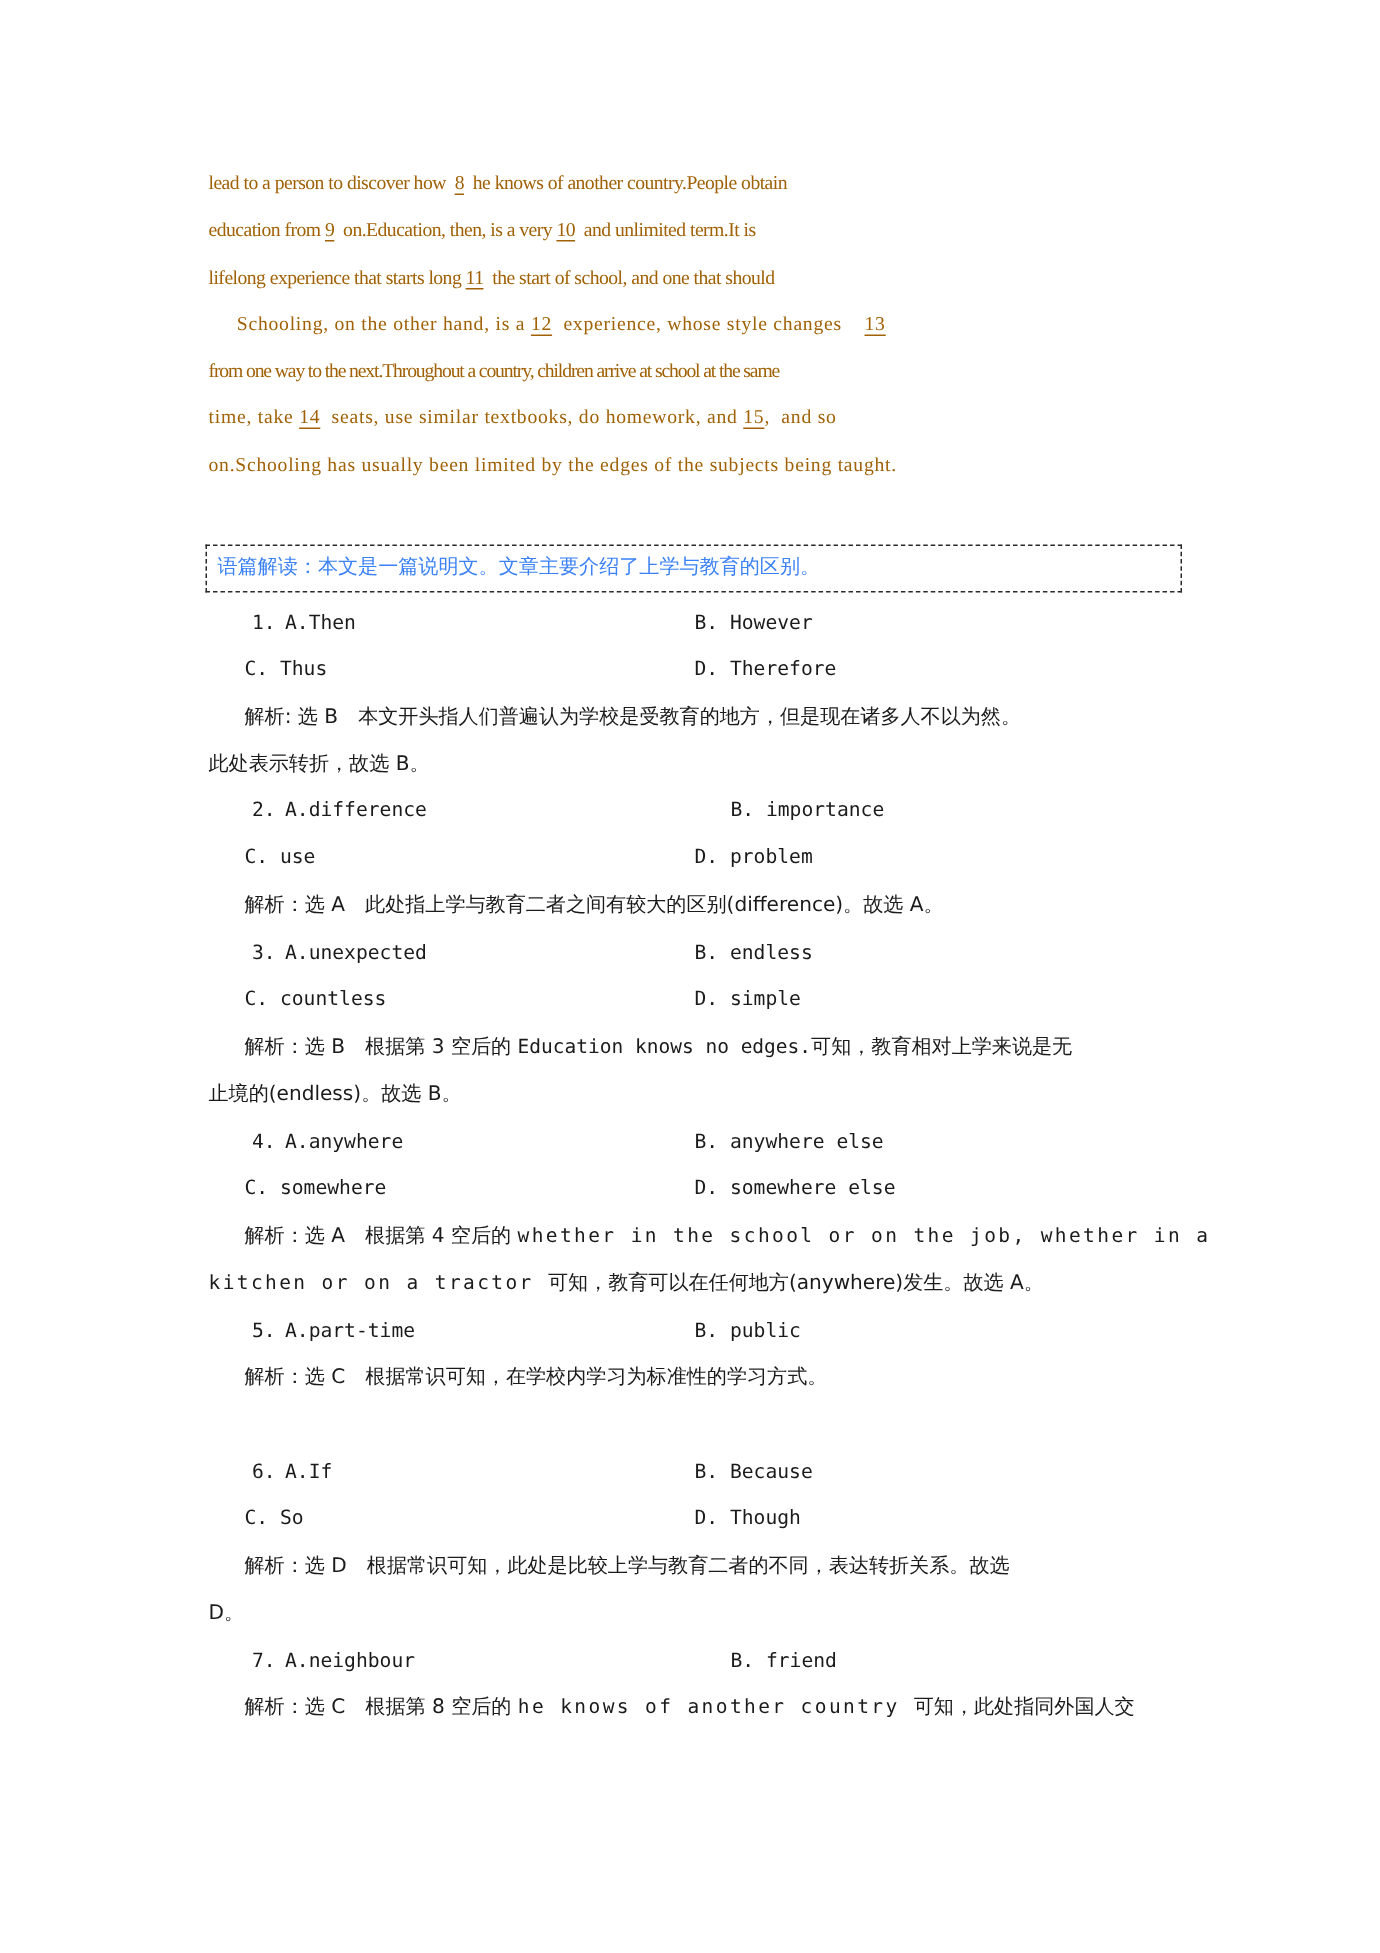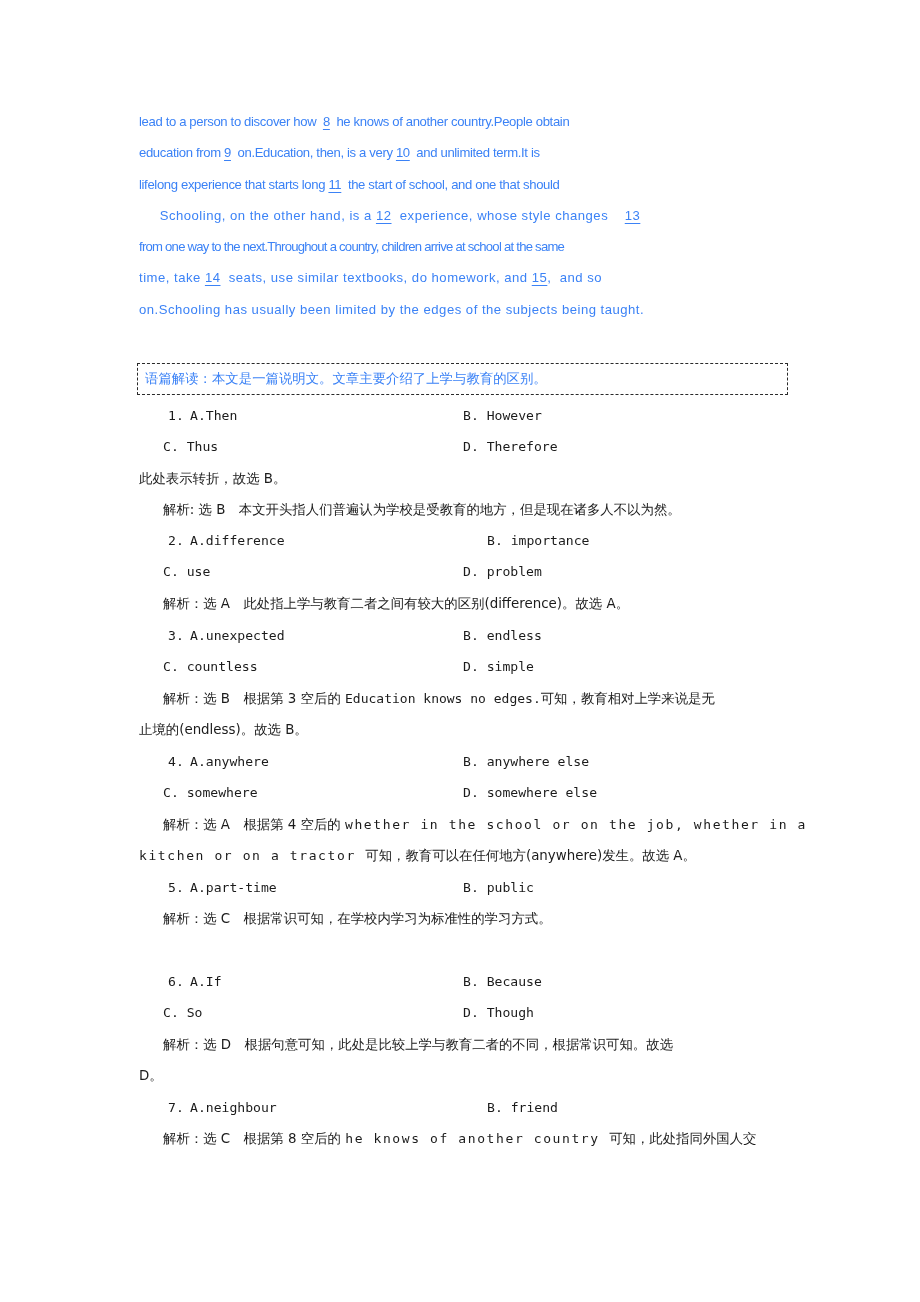--- a/index.html
+++ b/index.html
@@ -26,26 +26,26 @@
   
   .content {
     position: absolute;
     left: 139px;
     top: 106px;
     width: 645px;
   }
 
   
   .passage-line {
-    font-family: Liberation Sans, sans-serif;
+    font-family: Liberation Serif, serif;
     font-size: 13.1px;
     line-height: 31.3px;
     letter-spacing: 0px;
     white-space: pre;
-    color: #3b82f6;
+    color: #a16207;
   }
   .passage-line.tight { letter-spacing: -0.35px; }
   .passage-line.tighter { letter-spacing: -0.75px; }
   .passage-line.loose { letter-spacing: 0.5px; }
 
   .blank {
     text-decoration: underline;
     text-underline-offset: 3px;
   }
 
@@ -166,24 +166,24 @@
     <div class="opt-row">
       <span class="opt-num">1.</span>
       <span class="opt-a">A.Then</span>
       <span class="opt-b">B. However</span>
     </div>
     <div class="opt-row">
       <span class="opt-c">C. Thus</span>
       <span class="opt-b">D. Therefore</span>
     </div>
     <div style="position:relative;height:31.3px">
+      <span class="exp-line indent"><span>解析: 选 B</span>　<span>本文开头指人们普遍认为学校是受教育的地方，但是现在诸多人不以为然。</span></span>
+    </div>
+    <div style="position:relative;height:31.3px">
       <span class="exp-line flush">此处表示转折，故选 B。</span>
-    </div>
-    <div style="position:relative;height:31.3px">
-      <span class="exp-line indent"><span>解析: 选 B</span>　<span>本文开头指人们普遍认为学校是受教育的地方，但是现在诸多人不以为然。</span></span>
     </div>
   </div>
 
   <div class="qblock" style="top:525px">
     <div class="opt-row">
       <span class="opt-num">2.</span>
       <span class="opt-a">A.difference</span>
       <span class="opt-b shift">B. importance</span>
     </div>
     <div class="opt-row">
@@ -246,21 +246,21 @@
     <div class="opt-row">
       <span class="opt-num">6.</span>
       <span class="opt-a">A.If</span>
       <span class="opt-d shift">B. Because</span>
     </div>
     <div class="opt-row">
       <span class="opt-c">C. So</span>
       <span class="opt-d shift">D. Though</span>
     </div>
     <div style="position:relative;height:31.3px">
-      <span class="exp-line indent"><span>解析：选 D</span>　<span>根据句意可知，此处是比较上学与教育二者的不同，根据常识可知。故选</span></span>
+      <span class="exp-line indent"><span>解析：选 D</span>　<span>根据常识可知，此处是比较上学与教育二者的不同，表达转折关系。故选</span></span>
     </div>
     <div style="position:relative;height:31.3px">
       <span class="exp-line flush">D。</span>
     </div>
   </div>
 
   <div class="qblock" style="top:1092px">
     <div class="opt-row">
       <span class="opt-num">7.</span>
       <span class="opt-a">A.neighbour</span>

